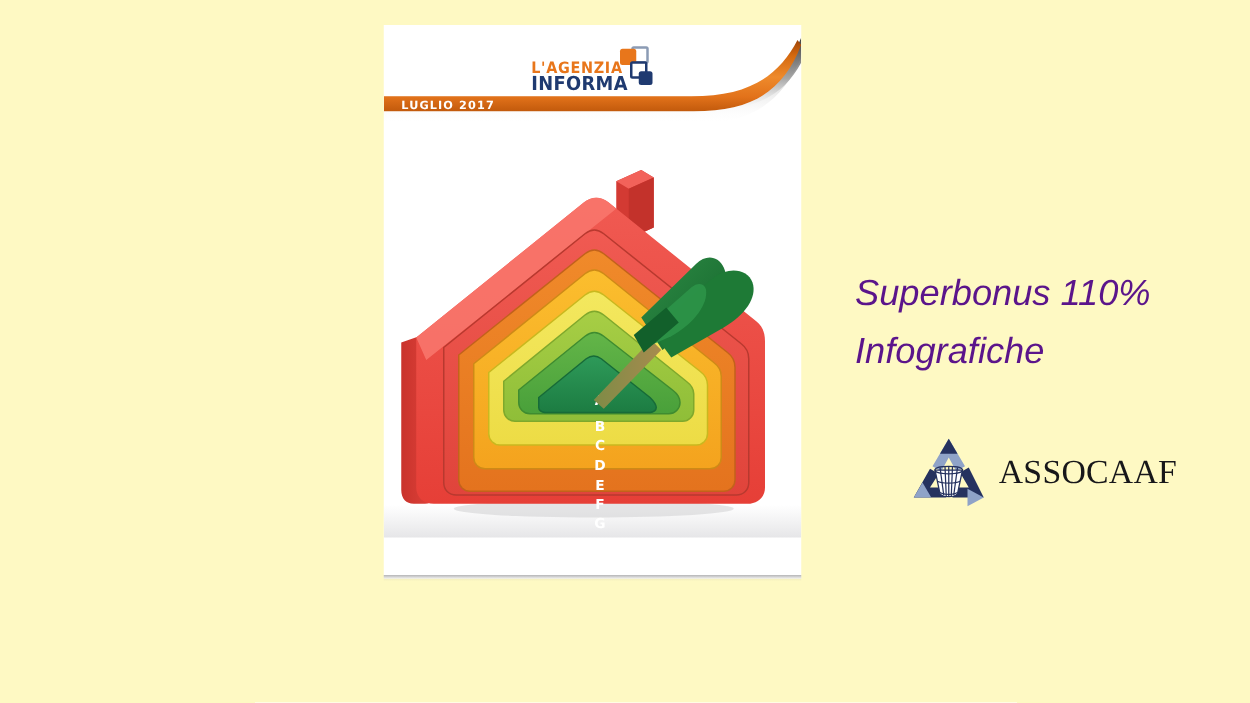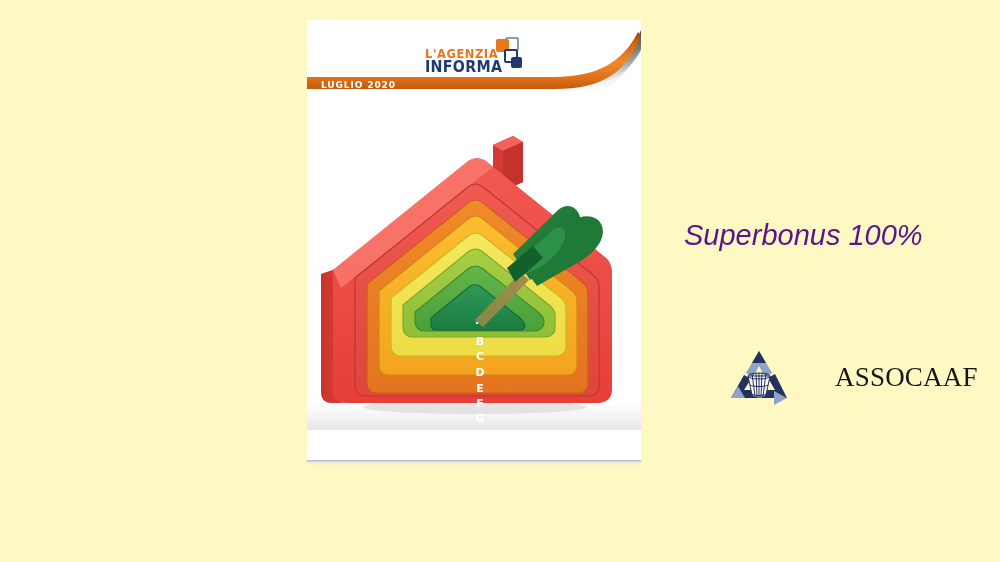--- a/index.html
+++ b/index.html
@@ -134,21 +134,20 @@
   .ac-mark { position:absolute; left:0; top:0; }
   .ac-word {
     position: absolute;
     left: 72px;
     top: 14px;
     font-size: 27px;
     font-family: "Liberation Serif", serif;
     color: #17171A;
     letter-spacing: .2px;
     white-space: nowrap;
-    margin-left: 36px;
   }
 </style>
 </head>
 <body>
 
 <div id="slide">
 
   <div id="cover-page">
 
     <div class="hdr-wrap">
@@ -181,21 +180,21 @@
 
       <div class="ai-logo">
         <div class="ai-sq ai-sq-b"></div>
         <div class="ai-sq ai-sq-a"></div>
         <div class="ai-sq ai-sq-c"></div>
         <div class="ai-sq ai-sq-d"></div>
         <div class="ai-word1">L'AGENZIA</div>
         <div class="ai-word2">INFORMA</div>
       </div>
 
-      <div class="date-tag">LUGLIO 2020</div>
+      <div class="date-tag">LUGLIO 2017</div>
     </div>
 
     <div class="house-wrap">
       <svg width="334" height="320" viewBox="0 0 334 320">
         <defs>
           <linearGradient id="redSide" x1="0" y1="0" x2="1" y2="0">
             <stop offset="0%" stop-color="#C9332C"></stop>
               <stop offset="100%" stop-color="#E2443C"></stop>
           </linearGradient>
           <linearGradient id="redFace" x1="0" y1="0" x2="0" y2="1">
@@ -293,21 +292,22 @@
                  L214,148 Z" fill="#2C9248" opacity=".95"></path>
         <path d="M200,140 L226,118 L236,130 L208,154 Z" fill="#12602B"></path>
       </svg>
     </div>
 
   </div>
 
   <div id="cover-shadow-bottom"></div>
 
   <div id="title-block">
-    <div class="title-line">Superbonus 100%</div>
+    <div class="title-line">Superbonus 110%</div>
+    <div class="title-line">Infografiche</div>
   </div>
 
   <div id="assocaaf-logo">
     <svg class="ac-mark" width="64" height="62" viewBox="0 0 64 62">
 
       <path d="M32,3 L45,25 L38,29 L32,18 L26,29 L19,25 Z" fill="#8FA3C8"></path>
       <path d="M32,3 L39,15 L25,15 Z" fill="#25325F"></path>
 
       <path d="M60,50 L35,50 L35,42 L48,42 L41,30 L48,26 Z" fill="#25325F"></path>
       <path d="M60,50 L47,57 L47,43 Z" fill="#8FA3C8"></path>

